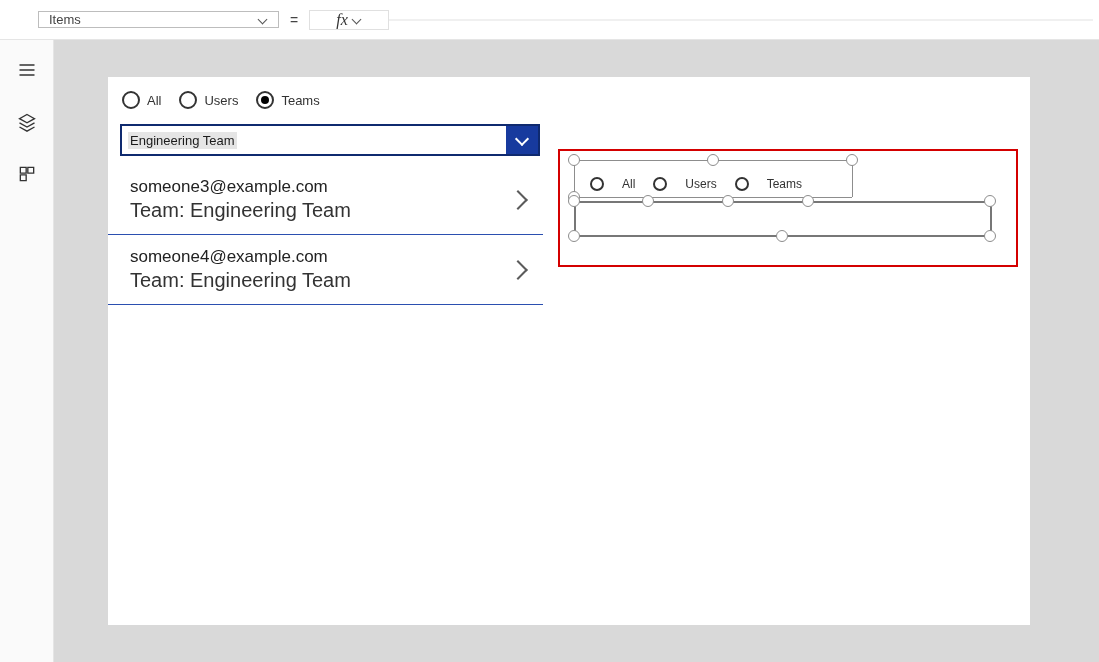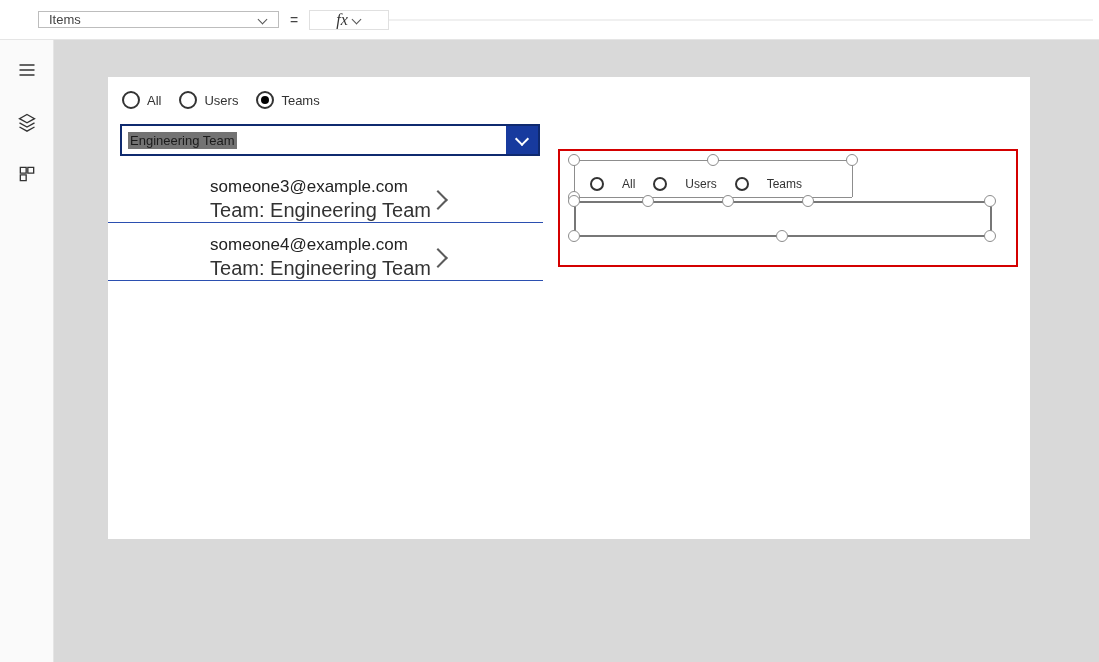--- a/index.html
+++ b/index.html
@@ -80,21 +80,21 @@
   .rail-icon { width: 20px; height: 20px; color: #333; }
 
   .canvas-area {
     flex: 1;
     background: #d9d9d9;
     padding: 37px 54px;
     overflow: hidden;
   }
   .screen {
     width: 922px;
-    height: 462px;
+    height: 548px;
     background: #fff;
     position: relative;
   }
 
   
   .radio-row {
     position: absolute;
     left: 14px; top: 14px;
     display: flex;
     align-items: center;
@@ -132,21 +132,21 @@
   }
   .combo-text {
     flex: 1;
     display: flex;
     align-items: center;
     padding: 0 6px;
     font-size: 13px;
     color: #1b1b1b;
   }
   .combo-text span {
-    background: #737373;
+    background: #e5e5e5;
     padding: 1px 2px;
   }
   .combo-btn {
     width: 32px;
     background: #173a9e;
     display: flex;
     align-items: center;
     justify-content: center;
   }
   .combo-btn::before {
@@ -158,24 +158,24 @@
     margin-top: -3px;
   }
 
   .list {
     position: absolute;
     left: 0; top: 88px;
     width: 435px;
   }
   .list-item {
     border-bottom: 1px solid #2b4fb0;
-    padding: 12px 18px 0 22px;
-    display: flex;
-    align-items: center;
-    justify-content: center;
+    padding: 12px 18px 12px 22px;
+    display: flex;
+    align-items: center;
+    justify-content: space-between;
   }
   .list-item .title { font-size: 17px; color: #222; }
   .list-item .sub { font-size: 20px; color: #333; margin-top: 2px; }
   .list-chevron {
     width: 14px; height: 14px;
     border-right: 2px solid #5b5b5b;
     border-bottom: 2px solid #5b5b5b;
     transform: rotate(-45deg);
   }
 

